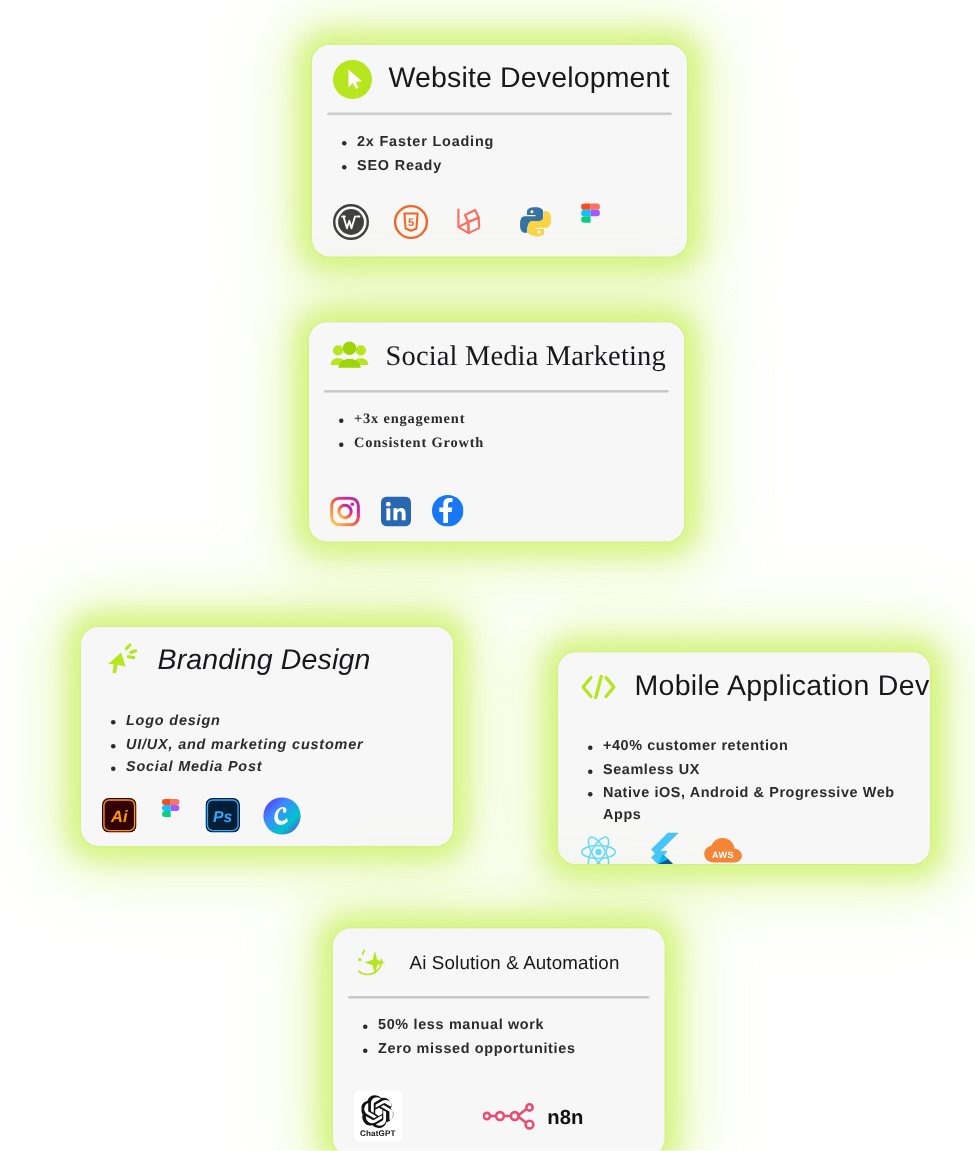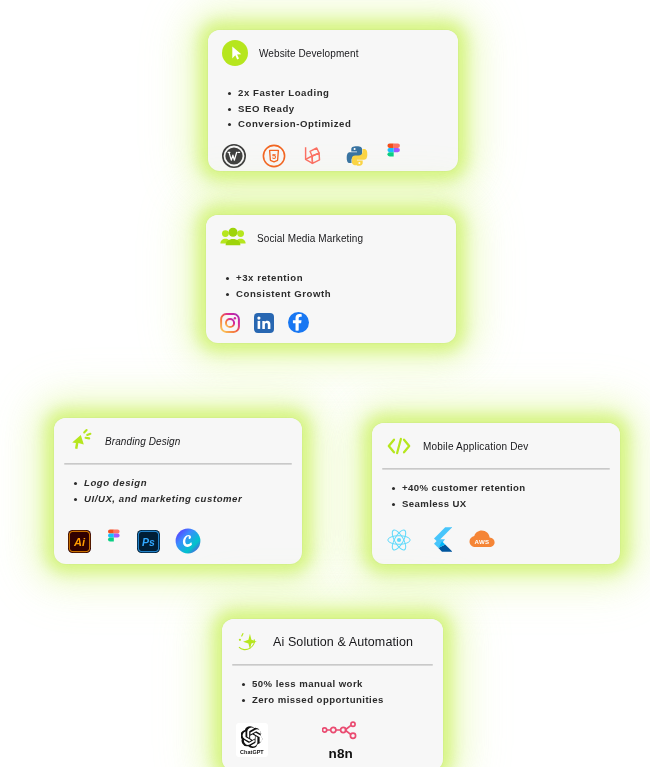--- a/index.html
+++ b/index.html
@@ -32,21 +32,21 @@
     gap:11px;
     padding:10px 14px 9px 14px;
     background:#f7f7f7;
   }
   .head-icon{
     width:26px;height:26px;
     flex:0 0 26px;
     display:flex;align-items:center;justify-content:center;
   }
   .head-title{
-    font-size:10px;
+    font-size:19px;
     color:#18181b;
     font-weight:400;
     letter-spacing:0.1px;
     white-space:nowrap;
   }
   .divider{
     height:2px;
     background:linear-gradient(to bottom,#c9c9c9 0%,#c9c9c9 50%,#e8e8e8 100%);
     margin:0 10px;
     border-radius:1px;
@@ -82,23 +82,23 @@
   }
   .tech-row{
     display:flex;
     align-items:center;
     margin-top:auto;
     padding-top:10px;
   }
 
   
   #card-web      {left:208px; top:30px;  width:250px; height:141px;}
-  #card-social   {left:206px; top:215px; width:250px; height:128px;}
+  #card-social   {left:206px; top:215px; width:250px; height:146px;font-family:Liberation Serif, serif;}
   #card-branding {left:54px;  top:418px; width:248px; height:146px;font-style:italic;}
-  #card-mobile   {left:372px; top:423px; width:248px; height:141px;}
+  #card-mobile   {left:372px; top:435px; width:248px; height:141px;}
   #card-ai       {left:222px; top:619px; width:221px; height:152px;}
 
   #card-web .tech-row{gap:16px;}
   #card-social .tech-row{gap:14px;}
   #card-branding .tech-row{gap:15px;}
   #card-mobile .tech-row{gap:16px; padding-top:2px;}
   #card-ai  .tech-row{gap:0px; padding-top:9px;}
 
   #card-mobile ul.features li{letter-spacing:0.4px;}
   #card-mobile .head-title{letter-spacing:0.2px;}
@@ -121,21 +121,20 @@
           <path d="M10.3 6.4 L10.3 18.4 L13.3 15.3 L15.2 19.4 L17.0 18.5 L15.1 14.6 L19.3 14.2 Z" fill="#ffffff"></path>
         </svg>
       </span>
       <span class="head-title">Website Development</span>
     </div>
     <div class="divider"></div>
     <div class="card-body">
       <ul class="features">
         <li>2x Faster Loading</li>
         <li>SEO Ready</li>
-        <li>Conversion-Optimized</li>
       </ul>
       <div class="tech-row">
 
         <span class="tech">
           <svg width="24" height="24" viewBox="0 0 24 24">
             <circle cx="12" cy="12" r="11.2" fill="none" stroke="#3f3f3f" stroke-width="1.6"></circle>
             <circle cx="12" cy="12" r="8.6" fill="#3f3f3f"></circle>
             <path d="M7.0 8.3 L9.3 16.2 L10.9 11.2 L12.3 16.2 L14.7 8.3 M6.1 8.3 L7.9 8.3 M16.0 8.3 L17.6 8.3" fill="none" stroke="#ffffff" stroke-width="1.25" stroke-linejoin="round" stroke-linecap="round"></path>
           </svg>
         </span>
@@ -190,21 +189,21 @@
           <path d="M15.6 17.4c0-2.8 2.2-4.6 5.0-4.6s5.0 1.8 5.0 4.6z" fill="#b6e61e"></path>
           <circle cx="13" cy="6.2" r="4.5" fill="#9ed40a"></circle>
           <path d="M5.6 19.2c0-3.6 3.3-6.1 7.4-6.1s7.4 2.5 7.4 6.1z" fill="#9ed40a"></path>
         </svg>
       </span>
       <span class="head-title">Social Media Marketing</span>
     </div>
     <div class="divider"></div>
     <div class="card-body">
       <ul class="features">
-        <li>+3x retention</li>
+        <li>+3x engagement</li>
         <li>Consistent Growth</li>
       </ul>
       <div class="tech-row">
 
         <span class="tech">
           <svg width="20" height="20" viewBox="0 0 20 20">
             <defs>
               <linearGradient id="ig" x1="0" y1="1" x2="1" y2="0">
                 <stop offset="0%" stop-color="#fdd25a"></stop>
                 <stop offset="45%" stop-color="#f2693f"></stop>
@@ -246,20 +245,21 @@
           <path d="M16.2 4.4 L18.6 2.0 M19.2 7.0 L22.4 5.8 M17.6 9.8 L21.2 10.4" stroke="#b6e61e" stroke-width="2.1" stroke-linecap="round" fill="none"></path>
         </svg>
       </span>
       <span class="head-title">Branding Design</span>
     </div>
     <div class="divider"></div>
     <div class="card-body">
       <ul class="features">
         <li>Logo design</li>
         <li>UI/UX, and marketing customer</li>
+        <li>Social Media Post</li>
       </ul>
       <div class="tech-row">
 
         <span class="tech">
           <svg width="23" height="23" viewBox="0 0 23 23">
             <rect x="0" y="0" width="23" height="23" rx="4.6" fill="#310000"></rect>
             <rect x="1.3" y="1.3" width="20.4" height="20.4" rx="3.6" fill="none" stroke="#ff9a00" stroke-width="0.9"></rect>
             <text x="11.5" y="16.1" font-family="'Liberation Sans',sans-serif" font-size="11" font-weight="bold" fill="#ff9a00" text-anchor="middle">Ai</text>
           </svg>
         </span>
@@ -310,20 +310,21 @@
           <path d="M16.0 3.4 L12.0 18.6" fill="none" stroke="#b6e61e" stroke-width="2.4" stroke-linecap="round"></path>
         </svg>
       </span>
       <span class="head-title">Mobile Application Dev</span>
     </div>
     <div class="divider"></div>
     <div class="card-body">
       <ul class="features">
         <li>+40% customer retention</li>
         <li>Seamless UX</li>
+        <li>Native iOS, Android &amp; Progressive Web Apps</li>
       </ul>
       <div class="tech-row">
 
         <span class="tech">
           <svg width="26" height="24" viewBox="0 0 26 24">
             <circle cx="13" cy="12" r="2.1" fill="#61dafb"></circle>
             <g fill="none" stroke="#61dafb" stroke-width="1.0">
               <ellipse cx="13" cy="12" rx="11.2" ry="4.3"></ellipse>
               <ellipse cx="13" cy="12" rx="11.2" ry="4.3" transform="rotate(60 13 12)"></ellipse>
               <ellipse cx="13" cy="12" rx="11.2" ry="4.3" transform="rotate(120 13 12)"></ellipse>
@@ -371,21 +372,21 @@
       </ul>
       <div class="tech-row">
 
         <span class="tech" style="flex-direction:column;background:#ffffff;padding:3px 4px 2px 4px;border-radius:3px;">
           <svg width="22" height="22" viewBox="0 0 24 24">
             <path d="M21.3 10.0a5.9 5.9 0 0 0-.5-4.9 6.0 6.0 0 0 0-6.4-2.9A5.9 5.9 0 0 0 9.9.2 6.0 6.0 0 0 0 4.2 4.3a5.9 5.9 0 0 0-4.0 2.9 6.0 6.0 0 0 0 .7 7.0 5.9 5.9 0 0 0 .5 4.9 6.0 6.0 0 0 0 6.5 2.9 5.9 5.9 0 0 0 4.5 2.0 6.0 6.0 0 0 0 5.7-4.2 5.9 5.9 0 0 0 4.0-2.9 6.0 6.0 0 0 0-.8-7.0zM13.4 22.4a4.5 4.5 0 0 1-2.9-1.0l.14-.08 4.8-2.8a.78.78 0 0 0 .4-.68v-6.8l2.0 1.2a.07.07 0 0 1 .04.06v5.6a4.5 4.5 0 0 1-4.5 4.5zM3.8 18.3a4.5 4.5 0 0 1-.54-3.0l.14.08 4.8 2.8a.78.78 0 0 0 .79 0l5.9-3.4v2.3a.07.07 0 0 1-.03.06l-4.9 2.8a4.5 4.5 0 0 1-6.1-1.6zM2.5 7.9a4.5 4.5 0 0 1 2.4-2.0v5.7a.77.77 0 0 0 .39.67l5.86 3.4-2.0 1.2a.07.07 0 0 1-.07 0l-4.9-2.8a4.5 4.5 0 0 1-1.6-6.1zM19.9 11.9l-5.9-3.4 2.0-1.2a.07.07 0 0 1 .07 0l4.9 2.8a4.5 4.5 0 0 1-.68 8.1v-5.7a.77.77 0 0 0-.39-.67zM21.9 8.8l-.14-.08-4.8-2.8a.78.78 0 0 0-.79 0l-5.9 3.4V7.1a.07.07 0 0 1 .03-.06l4.9-2.8a4.5 4.5 0 0 1 6.7 4.6zM8.9 13.0l-2.0-1.2a.07.07 0 0 1-.04-.06V6.2a4.5 4.5 0 0 1 7.4-3.5l-.14.08-4.8 2.8a.78.78 0 0 0-.4.68zM10.0 10.7l2.6-1.5 2.6 1.5v3.0l-2.6 1.5-2.6-1.5z" fill="#111111"></path>
           </svg>
           <span style="font-size:5.4px;font-weight:bold;color:#111;letter-spacing:0.1px;margin-top:1px;">ChatGPT</span>
         </span>
 
-        <span class="tech" style="margin-left:54px;gap:5px;flex-direction:column;">
+        <span class="tech" style="margin-left:54px;gap:5px;">
           <svg width="38" height="22" viewBox="0 0 38 22">
             <g stroke="#ea4b71" stroke-width="1.7" fill="none">
               <path d="M4.3 11 H9.0"></path>
               <path d="M13.6 11 H19.0"></path>
               <path d="M23.0 11 L29.0 6.4"></path>
               <path d="M23.0 11 L29.0 15.6"></path>
             </g>
             <circle cx="2.6" cy="11" r="2.1" fill="none" stroke="#ea4b71" stroke-width="1.7"></circle>
             <circle cx="11.3" cy="11" r="2.6" fill="none" stroke="#ea4b71" stroke-width="1.7"></circle>
             <circle cx="21.2" cy="11" r="2.6" fill="none" stroke="#ea4b71" stroke-width="1.7"></circle>

